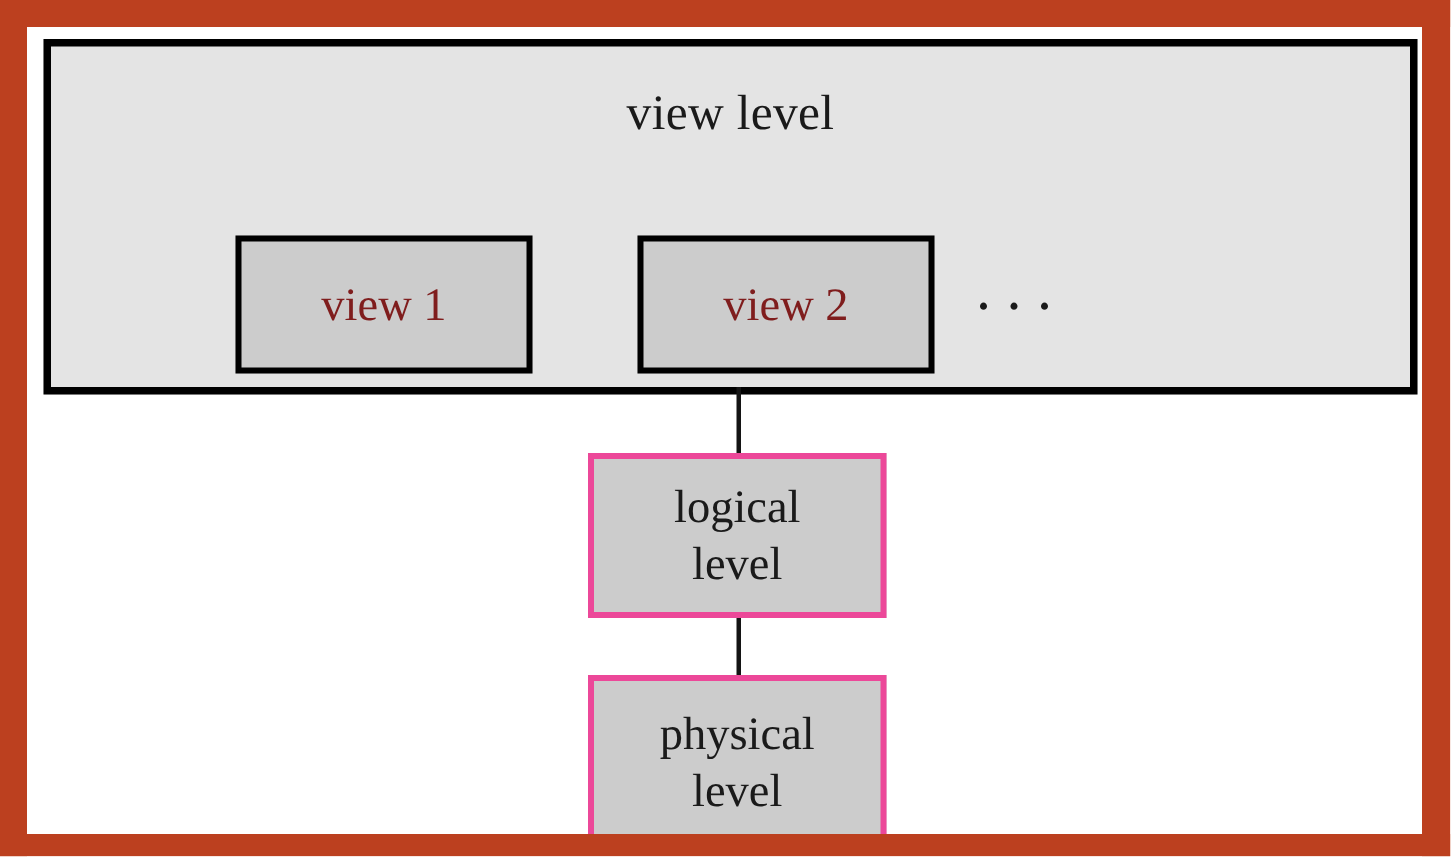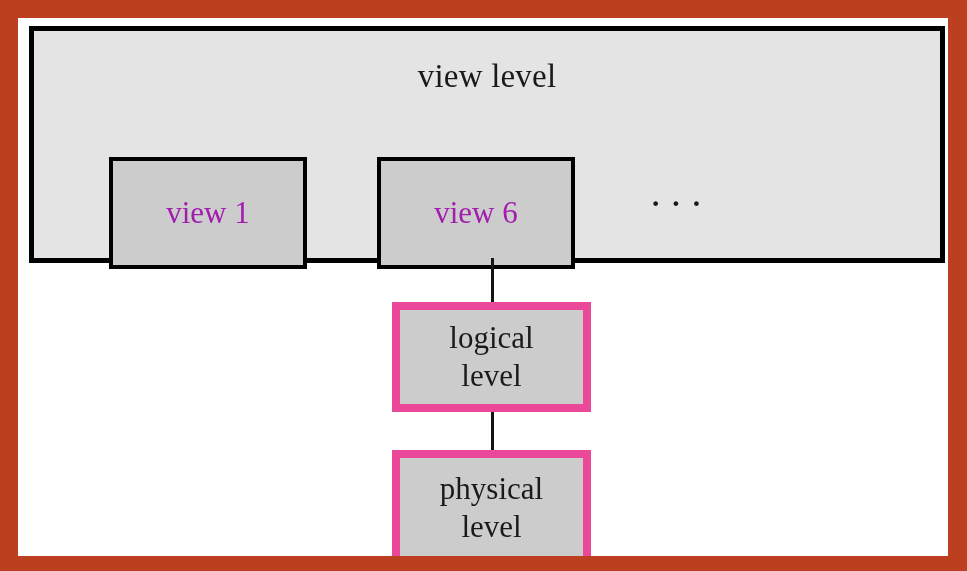--- a/index.html
+++ b/index.html
@@ -64,29 +64,30 @@
     font-size: 33px;
     line-height: 38px;
     color: #1a1a1a;
     letter-spacing: 0.2px;
   }
 
   
   .view-box {
     position: absolute;
     top: 126px;
-    height: 112px;
+    height: 92px;
     background: #cccccc;
     border: 4px solid #000000;
     box-sizing: border-box;
     display: flex;
     align-items: center;
     justify-content: center;
     font-size: 31px;
-    color: #a21caf;
+    color: #7f1d1d;
+    margin-left: 48px;
   }
   .view-box-1 { left: 75px;  width: 198px; }
   .view-box-2 { left: 343px; width: 198px; }
   .view-box-n { left: 713px; width: 198px; }
 
   .ellipsis {
     position: absolute;
     left: 596px;
     top: 126px;
     width: 92px;
@@ -99,21 +100,21 @@
     color: #1a1a1a;
     text-indent: 7px;
   }
 
   
   .level-box {
     position: absolute;
     left: 392px;
     width: 199px;
     background: #cccccc;
-    border: 8px solid #ec4899;
+    border: 4px solid #ec4899;
     box-sizing: border-box;
     display: flex;
     align-items: center;
     justify-content: center;
     text-align: center;
     font-size: 31px;
     line-height: 38px;
     color: #1a1a1a;
     z-index: 12;
   }
@@ -144,21 +145,21 @@
   <div class="canvas">
 
     <div class="view-level-panel">
       <div class="view-level-title">view level</div>
 
       <div class="view-box view-box-1">
         <span>view 1</span>
       </div>
 
       <div class="view-box view-box-2">
-        <span>view 6</span>
+        <span>view 2</span>
       </div>
 
       <div class="ellipsis">···</div>
 
     </div>
 
     <div class="connector connector-view-logical"></div>
 
     <div class="level-box logical-box">
       <span>

